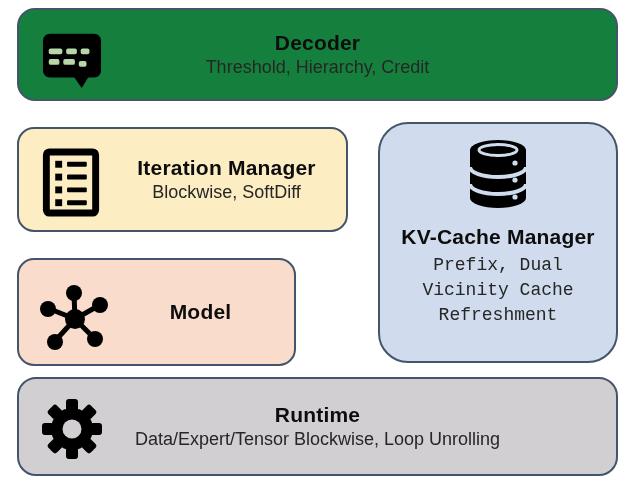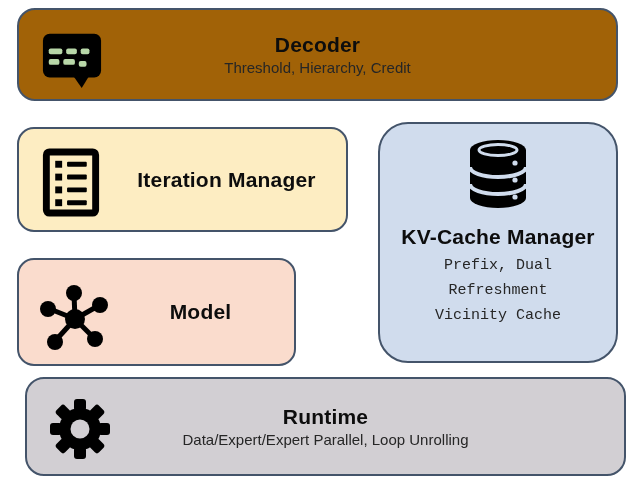--- a/index.html
+++ b/index.html
@@ -11,26 +11,26 @@
     font-family: "Liberation Sans", sans-serif;
     overflow: hidden;
   }
   .box {
     position: absolute;
     box-sizing: border-box;
     border: 2px solid #44546a;
     display: flex;
     align-items: center;
   }
-  .box-green  { left: 17px;  top: 8px;   width: 601px; height: 93px;  background: #a16207; border-radius: 18px; }
+  .box-green  { left: 17px;  top: 8px;   width: 601px; height: 93px;  background: #15803d; border-radius: 18px; }
   .box-yellow { left: 17px;  top: 127px; width: 331px; height: 105px; background: #fdedc2; border-radius: 17px; }
   .box-blue   { left: 378px; top: 122px; width: 240px; height: 241px; background: #d0dced; border-radius: 30px;
                 flex-direction: column; align-items: center; justify-content: flex-start; padding-top: 15px; }
   .box-pink   { left: 17px;  top: 258px; width: 279px; height: 108px; background: #fadccd; border-radius: 17px; }
-  .box-gray   { left: 17px;  top: 377px; width: 601px; height: 99px;  background: #d2cfd3; border-radius: 19px; margin-left: 8px; }
+  .box-gray   { left: 17px;  top: 377px; width: 601px; height: 99px;  background: #d2cfd3; border-radius: 19px; }
 
   .icon-abs { position: absolute; display: block; }
   .icon-decoder   { left: 22px; top: 20px; }
   .icon-checklist { left: 23px; top: 19px; }
   .icon-network   { left: 18px; top: 21px; }
   .icon-gear      { left: 20px; top: 17px; }
   .icon-db        { display: block; margin-bottom: 14px; }
 
   .text-stack {
     display: flex;
@@ -42,21 +42,21 @@
     line-height: 1.32;
   }
   .text-stack.offset-icon { width: auto; flex: 1; margin-left: 88px; }
   .box-title {
     font-size: 21px;
     font-weight: bold;
     color: #0d0d0d;
     letter-spacing: 0.2px;
   }
   .box-subtitle {
-    font-size: 15px;
+    font-size: 18px;
     color: #262626;
   }
   .sub-line { display: block; line-height: 25px; font-family: Liberation Mono, monospace; }
   .kv-title { margin-bottom: 2px; }
 </style>
 </head>
 <body>
 
 <div class="canvas">
 
@@ -84,39 +84,40 @@
       <rect x="25" y="14" width="20" height="5" rx="1" fill="#000000"></rect>
       <rect x="13" y="26" width="7" height="7" fill="#000000"></rect>
       <rect x="25" y="27" width="20" height="5" rx="1" fill="#000000"></rect>
       <rect x="13" y="39" width="7" height="7" fill="#000000"></rect>
       <rect x="25" y="40" width="20" height="5" rx="1" fill="#000000"></rect>
       <rect x="13" y="52" width="7" height="7" fill="#000000"></rect>
       <rect x="25" y="53" width="20" height="5" rx="1" fill="#000000"></rect>
     </svg>
     <div class="text-stack offset-icon">
       <div class="box-title">Iteration Manager</div>
+      <div class="box-subtitle">Blockwise, SoftDiff</div>
     </div>
   </div>
 
   <div class="box box-blue">
     <svg class="icon-db" width="66" height="70" viewBox="0 0 64 70">
       <path d="M4,11 a28,10 0 0 1 56,0 v48 a28,10 0 0 1 -56,0 z" fill="#000000"></path>
       <ellipse cx="32" cy="11" rx="19" ry="5.5" fill="none" stroke="#d0dced" stroke-width="3"></ellipse>
       <path d="M4,28 a28,10 0 0 0 56,0" fill="none" stroke="#d0dced" stroke-width="4"></path>
       <path d="M4,45 a28,10 0 0 0 56,0" fill="none" stroke="#d0dced" stroke-width="4"></path>
       <circle cx="49" cy="24" r="2.6" fill="#d0dced"></circle>
       <circle cx="49" cy="41" r="2.6" fill="#d0dced"></circle>
       <circle cx="49" cy="58" r="2.6" fill="#d0dced"></circle>
     </svg>
     <div class="text-stack">
       <div class="box-title kv-title">KV-Cache Manager</div>
       <div class="box-subtitle">
         <span class="sub-line">Prefix, Dual</span>
+        <span class="sub-line">Vicinity Cache</span>
         <span class="sub-line">Refreshment</span>
-        <span class="sub-line">Vicinity Cache</span>
       </div>
     </div>
   </div>
 
   <div class="box box-pink">
     <svg class="icon-abs icon-network" width="74" height="72" viewBox="0 0 74 72">
       <g stroke="#000000" stroke-width="5">
         <line x1="38" y1="38" x2="37" y2="13"></line>
         <line x1="38" y1="38" x2="13" y2="28"></line>
         <line x1="38" y1="38" x2="61" y2="25"></line>
@@ -145,17 +146,17 @@
         <rect x="51" y="27" width="12" height="12" rx="3"></rect>
         <rect x="27" y="3" width="12" height="12" rx="3" transform="rotate(45 33 33)"></rect>
         <rect x="27" y="51" width="12" height="12" rx="3" transform="rotate(45 33 33)"></rect>
         <rect x="3" y="27" width="12" height="12" rx="3" transform="rotate(45 33 33)"></rect>
         <rect x="51" y="27" width="12" height="12" rx="3" transform="rotate(45 33 33)"></rect>
       </g>
       <circle cx="33" cy="33" r="9.5" fill="#d2cfd3"></circle>
     </svg>
     <div class="text-stack">
       <div class="box-title">Runtime</div>
-      <div class="box-subtitle">Data/Expert/Expert Parallel, Loop Unrolling</div>
+      <div class="box-subtitle">Data/Expert/Tensor Blockwise, Loop Unrolling</div>
     </div>
   </div>
 
 </div>
 
 </body></html>

